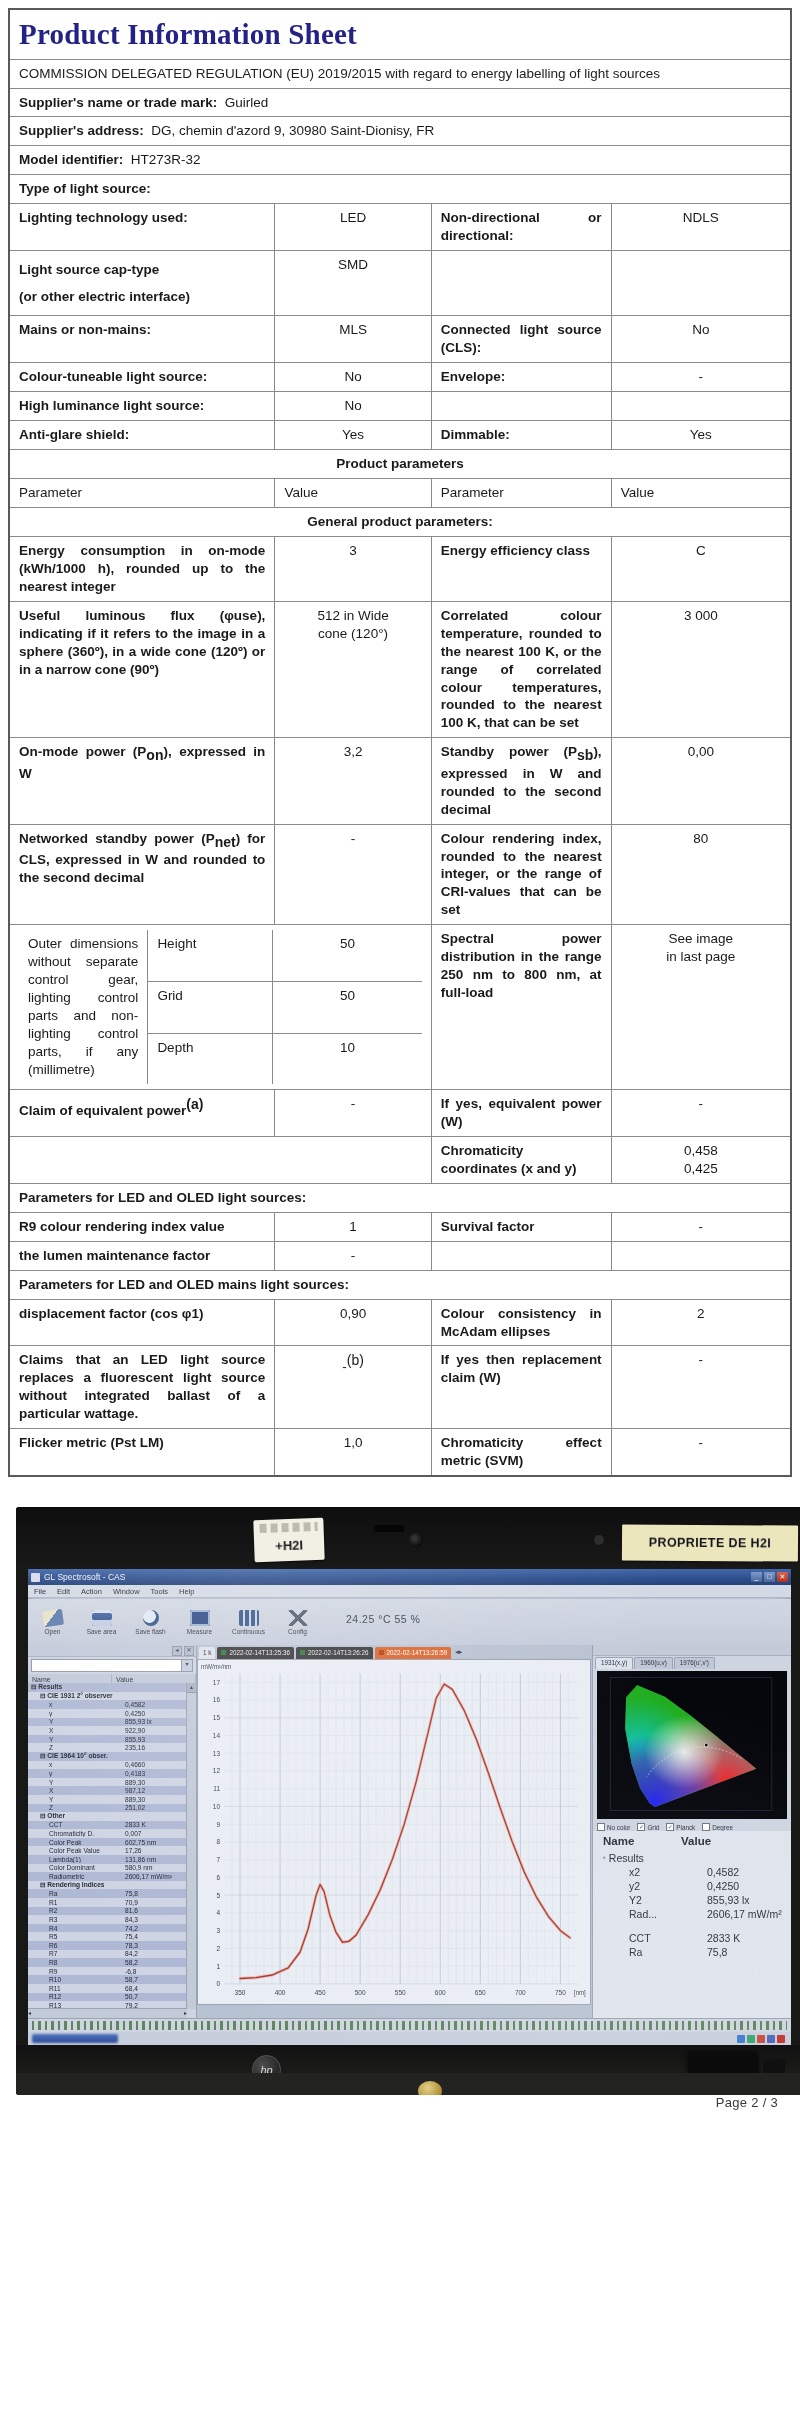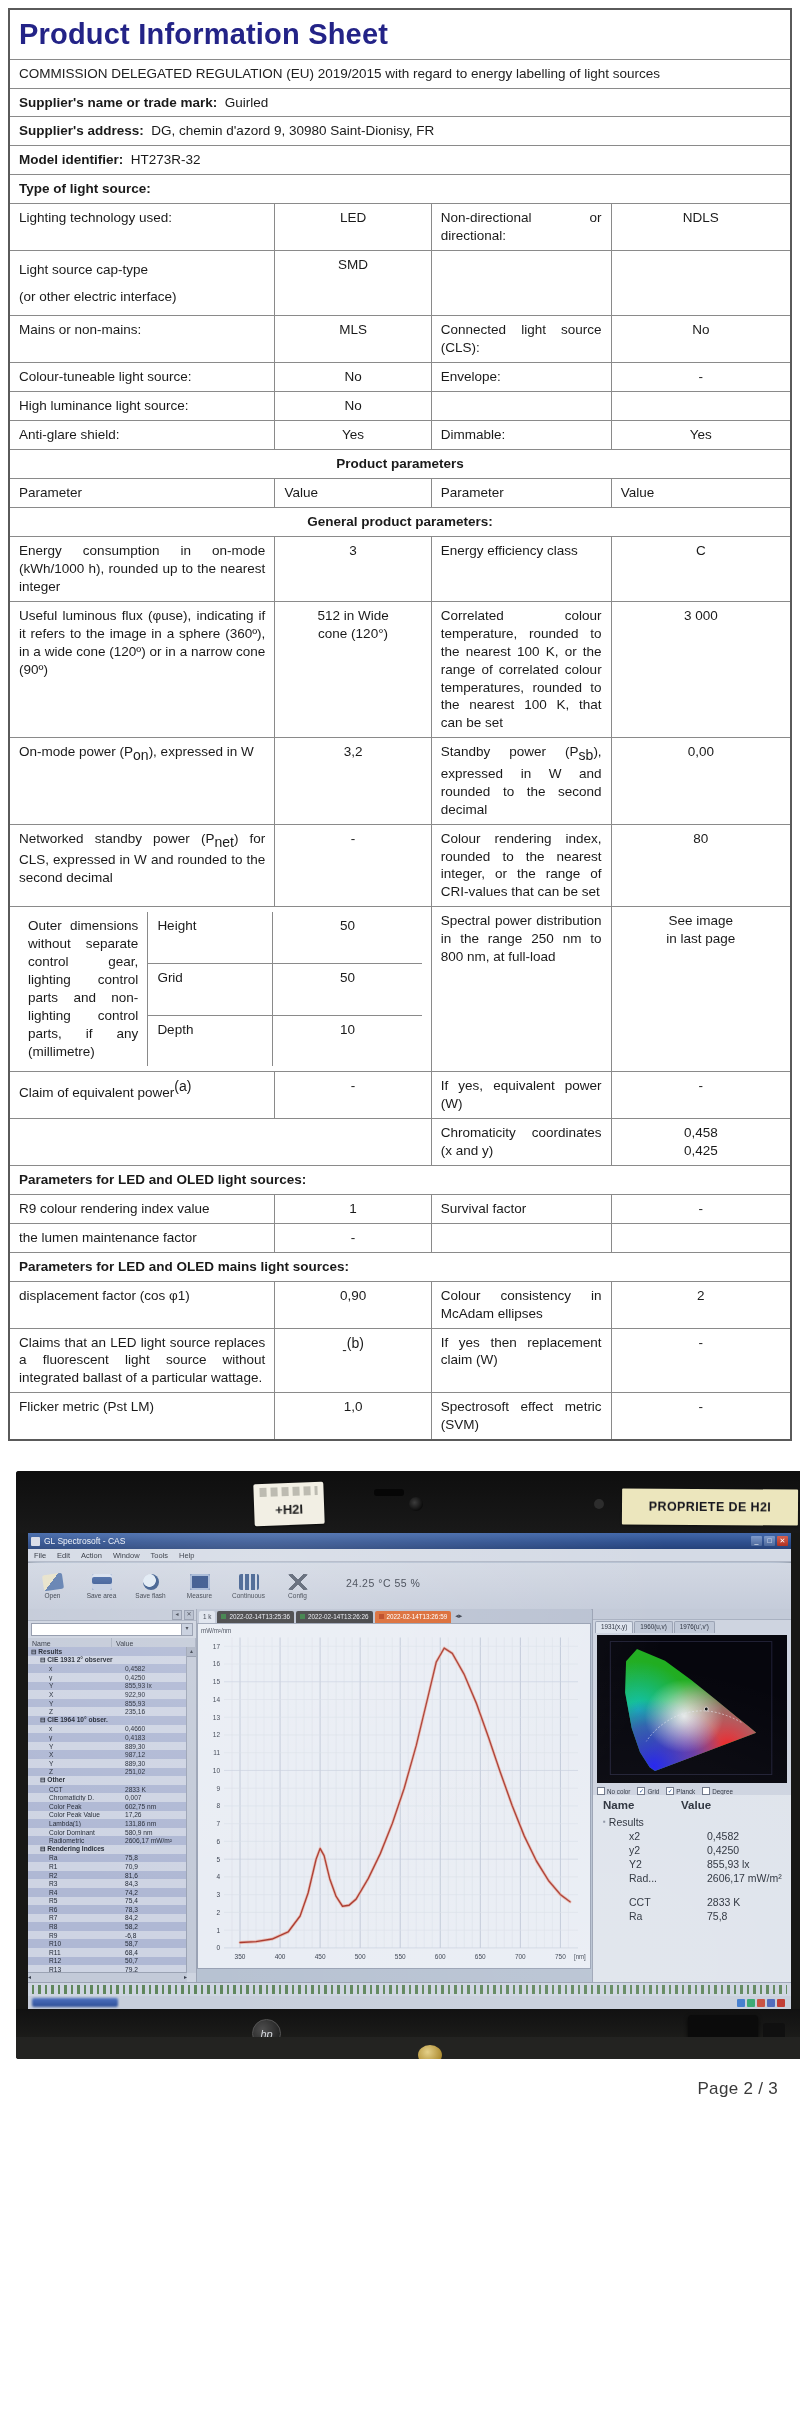--- a/index.html
+++ b/index.html
@@ -2,28 +2,28 @@
 <html><head>
 <meta charset="utf-8">
 <style>
   html,body{margin:0;padding:0;background:#fff;}
   body{width:800px;min-height:2434px;font-family:"Liberation Sans",sans-serif;color:#1a1a1a;position:relative;}
 
   
   .page-wrap{padding:8px 8px 0 8px;}
   table.doc{width:784px;border-collapse:collapse;border:2px solid #5a5a5a;}
   table.doc td{border:1px solid #8a8a8a;padding:5px 9px;font-size:13.5px;line-height:1.33;vertical-align:top;}
-  td.title-cell{padding:12px 14px 8px 14px;}
+  td.title-cell{padding:12px 14px 8px 14px;font-family:Liberation Serif, serif;}
   td.title-cell h1{margin:0;font-size:29px;letter-spacing:.2px;color:#232387;font-weight:bold;}
   td.sub-cell{padding:9px 14px 12px 14px;font-size:13.5px;color:#222;}
   td.info-cell{padding:9px 14px;}
   td.sec-left{font-weight:bold;padding:6px 14px;}
   td.band{font-weight:bold;text-align:center;padding:4px;}
   td.hdr{padding:6px 9px;}
-  td.p{text-align:justify;}
+  td.p{text-align:justify;font-weight:bold;}
   td.v{text-align:center;}
   .pre{white-space:pre-line;}
   sub,sup{font-size:14px;}
   
   td.dims-td{padding:0;}
   table.dims{width:100%;border-collapse:collapse;height:100%;}
   table.dims td{border:none;font-size:13.5px;padding:5px 9px;}
   table.dims td.dlabel{width:32%;border-right:1px solid #8a8a8a;text-align:justify;}
   table.dims td.dname{width:31%;border-bottom:1px solid #8a8a8a;}
   table.dims td.dval{width:37%;border-bottom:1px solid #8a8a8a;border-left:1px solid #8a8a8a;text-align:center;}
@@ -129,21 +129,21 @@
   .tray-ico{width:8px;height:8px;border-radius:1px;}
 
   .bezel-bottom{position:absolute;left:0;top:538px;width:100%;height:50px;background:linear-gradient(180deg,#111,#1c1c1a 60%,#232320);}
   .hp-logo{position:absolute;left:236px;top:10px;width:27px;height:27px;border-radius:50%;background:radial-gradient(circle at 35% 35%,#4e4e4e,#222 75%);border:1px solid #555;display:flex;align-items:center;justify-content:center;}
   .hp-logo span{font-size:11px;font-style:italic;font-weight:normal;color:#d7dadf;filter:blur(.3px);}
   .hinge{position:absolute;right:45px;top:6px;width:70px;height:26px;background:#0b0b0b;border-radius:4px;box-shadow:0 2px 4px rgba(0,0,0,.8);}
   .hinge2{position:absolute;right:18px;top:14px;width:22px;height:30px;background:#101010;border-radius:3px;}
   .deck{position:absolute;left:0;top:566px;width:100%;height:22px;background:radial-gradient(circle,#2a2a27 18%,transparent 20%) 0 0/4px 4px,#232321;}
   .gold-btn{position:absolute;left:402px;top:574px;width:24px;height:20px;border-radius:50%;background:radial-gradient(circle at 40% 35%,#e4d08a,#b08f35 70%,#7a5f1d);}
 
-  .page-label{margin:20px 14px 0 0;text-align:right;font-size:17px;color:#3a3a3a;letter-spacing:.3px;}
+  .page-label{margin:0 14px 0 0;text-align:right;font-size:13px;color:#3a3a3a;letter-spacing:.3px;}
 </style>
 </head>
 <body>
 
 <div class="page-wrap">
   <table class="doc">
     <colgroup>
         <col style="width:34%">
         <col style="width:20%">
         <col style="width:23%">
@@ -321,21 +321,21 @@
     </tr>
     <tr>
       <td class="p">Claims that an LED light source replaces a fluorescent light source without integrated ballast of a particular wattage.</td>
       <td class="v">-<sup>(b)</sup></td>
       <td class="p">If yes then replacement claim (W)</td>
       <td class="v">-</td>
     </tr>
     <tr>
       <td class="p">Flicker metric (Pst LM)</td>
       <td class="v">1,0</td>
-      <td class="p">Spectrosoft effect metric (SVM)</td>
+      <td class="p">Chromaticity effect metric (SVM)</td>
       <td class="v">-</td>
     </tr>
   </tbody>
     </table>
 
   <div class="footnotes">
   </div>
 
   <div class="photo">
     <div class="bg-blob1"></div>

